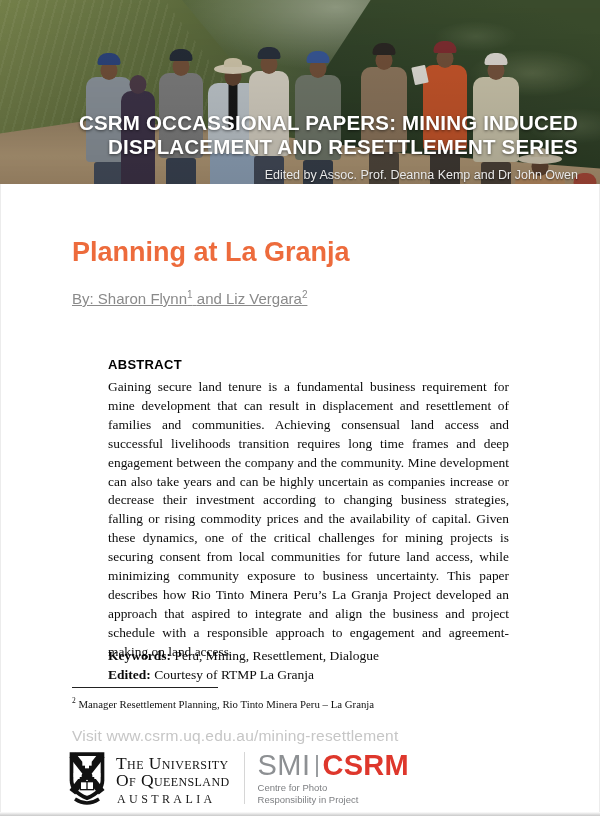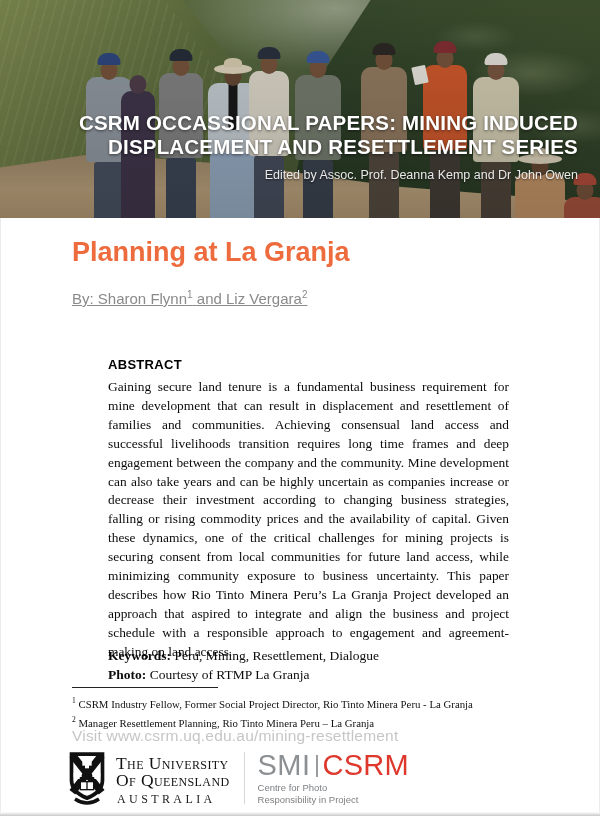--- a/index.html
+++ b/index.html
@@ -8,21 +8,21 @@
     --smi-gray:#8D9093;
     --byline-gray:#8A8A8A;
     --visit-gray:#C6C6C6;
   }
   *{margin:0;padding:0;box-sizing:border-box;}
   html,body{width:600px;height:816px;background:#fff;font-family:"Liberation Sans",sans-serif;}
   .page{position:relative;width:600px;height:816px;background:#fff;overflow:hidden;
         box-shadow:inset 1px 0 0 #ececec, inset -1px 0 0 #ececec;}
 
   
-  .hero{position:absolute;top:0;left:0;width:600px;height:218px;overflow:hidden;background:#51653a;}
+  .hero{position:absolute;top:0;left:0;width:600px;height:184px;overflow:hidden;background:#51653a;}
   .photo-layers{position:absolute;inset:0;filter:blur(0.5px) saturate(0.92);}
   .terrain-base{position:absolute;inset:0;
     background:linear-gradient(100deg,#6a7c42 0%,#5d7140 35%,#47593b 62%,#2f432d 100%);}
   .ridge-haze{position:absolute;inset:0;
     background:radial-gradient(220px 90px at 56% 4%,rgba(176,186,158,.8),rgba(176,186,158,0) 70%);}
   .slope-left{position:absolute;left:0;top:0;width:350px;height:203px;
     background:linear-gradient(115deg,#81904e 0%,#64763f 45%,#4c5e35 85%);
     clip-path:polygon(0 0,52% 0,100% 100%,0 100%);}
   .slope-streaks{position:absolute;left:0;top:0;width:330px;height:203px;opacity:.5;
     background:repeating-linear-gradient(105deg,rgba(235,235,205,.14) 0 2px,rgba(0,0,0,0) 2px 9px);
@@ -98,21 +98,21 @@
   .uq-text{margin-left:9px;padding-top:4px;color:#121212;}
   .uq-line{font-family:"Liberation Serif",serif;font-variant:small-caps;font-size:17.5px;
     line-height:16.5px;letter-spacing:.4px;}
   .uq-aus{font-family:"Liberation Serif",serif;font-size:12px;letter-spacing:3.4px;
     margin-top:4px;margin-left:1px;color:#1a1a1a;}
   .logo-divider{width:1px;height:52px;background:#d6d6d6;margin:1px 13px 0 14px;}
   .smi-block{padding-top:0px;}
   .smi-row{display:flex;align-items:center;}
   .smi-word{font-size:29px;color:var(--smi-gray);letter-spacing:.5px;line-height:28px;}
   .smi-bar{width:2px;height:22px;background:#9a9da0;margin:2px 5px 0 5px;}
-  .csrm-word{font-size:29px;font-weight:normal;color:var(--csrm-red);letter-spacing:.2px;line-height:28px;}
+  .csrm-word{font-size:29px;font-weight:bold;color:var(--csrm-red);letter-spacing:.2px;line-height:28px;}
   .smi-caption{margin-top:3px;font-size:9.5px;line-height:11.5px;color:#7d7f82;}
 
   .page-edge-bottom{position:absolute;left:0;bottom:0;width:100%;height:4px;
     background:linear-gradient(#fdfdfd,#c9c9c9);}
 </style>
 </head>
 <body>
 
 <div class="page">
 
@@ -208,26 +208,25 @@
     <div class="byline"><span>By: Sharon Flynn</span><sup>1</sup> <span>and Liz Vergara</span><sup>2</sup></div>
   </div>
 
   <div class="abstract">
     <h3>ABSTRACT</h3>
     <p>Gaining secure land tenure is a fundamental business requirement for mine development that can result in displacement and resettlement of families and communities. Achieving consensual land access and successful livelihoods transition requires long time frames and deep engagement between the company and the community. Mine development can also take years and can be highly uncertain as companies increase or decrease their investment according to changing business strategies, falling or rising commodity prices and the availability of capital. Given these dynamics, one of the critical challenges for mining projects is securing consent from local communities for future land access, while minimizing community exposure to business uncertainty. This paper describes how Rio Tinto Minera Peru’s La Granja Project developed an approach that aspired to integrate and align the business and project schedule with a responsible approach to engagement and agreement-making on land access.</p>
   </div>
 
   <div class="meta">
     <div><b>Keywords:</b> <span>Peru, Mining, Resettlement, Dialogue</span></div>
-    <div><b>Photo:</b> <span>Courtesy of RTMP La Granja</span></div>
+    <div><b>Edited:</b> <span>Courtesy of RTMP La Granja</span></div>
   </div>
 
   <div class="fn-rule"></div>
   <div class="footnotes">
-    <div><sup>1</sup> <span>CSRM Industry Fellow, Former Social Project Director, Rio Tinto Minera Peru - La Granja</span></div>
     <div><sup>2</sup> <span>Manager Resettlement Planning, Rio Tinto Minera Peru – La Granja</span></div>
   </div>
 
   <a class="visit">Visit www.csrm.uq.edu.au/mining-resettlement</a>
 
   <div class="logos">
     <div class="uq">
       <svg width="40" height="56" viewBox="0 0 60 84">
         <path d="M4 2 H56 V44 Q56 64 30 74 Q4 64 4 44 Z" fill="#111"></path>
         <path d="M8 6 H52 V43 Q52 60 30 69 Q8 60 8 43 Z" fill="#fff"></path>

